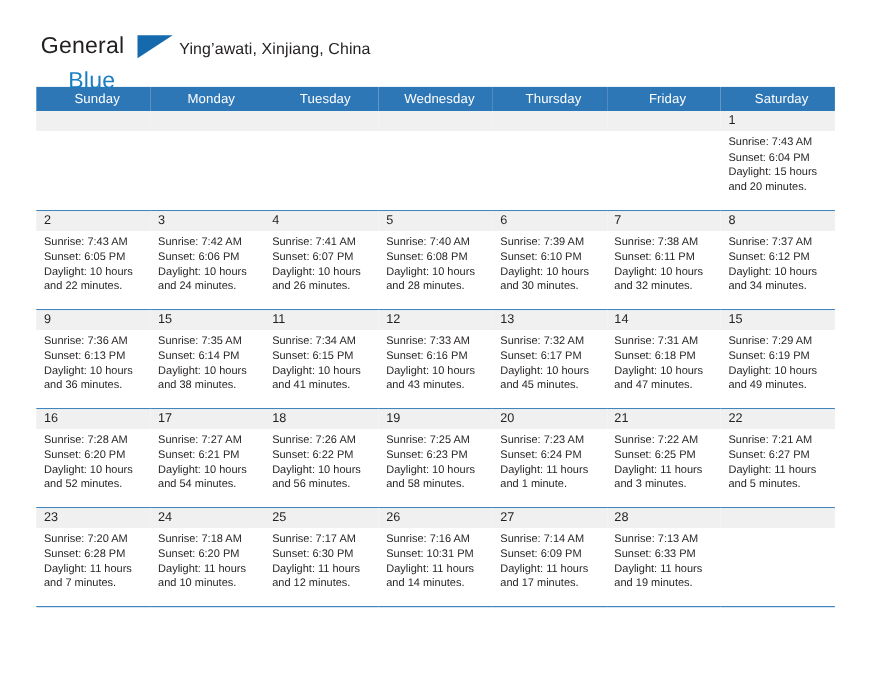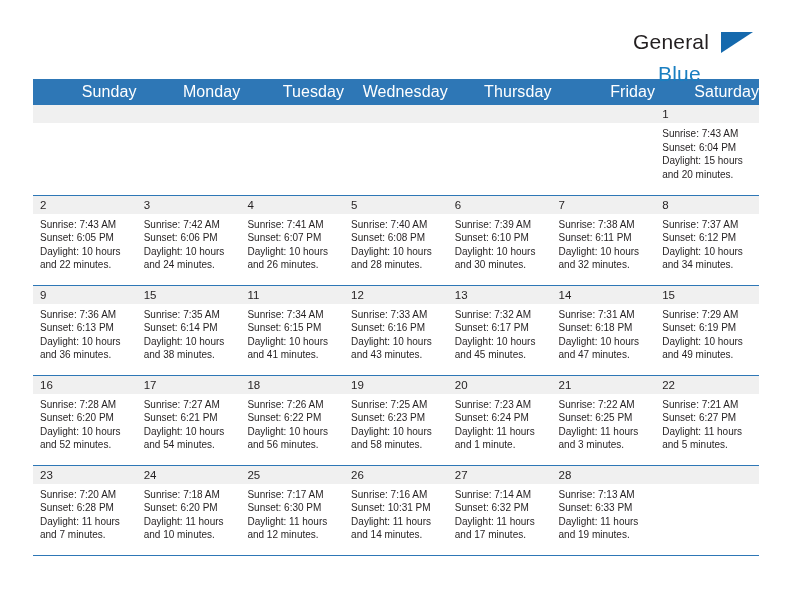--- a/index.html
+++ b/index.html
@@ -19,21 +19,21 @@
     width: 792px;
     height: 612px;
     box-sizing: border-box;
     padding: 0 33px;
   }
 
   
   .masthead {
     display: flex;
     align-items: flex-start;
-    justify-content: flex-end;
+    justify-content: flex-start;
     padding-top: 28px;
     height: 68px;
     box-sizing: border-box;
   }
   .brand {
     position: relative;
     width: 130px;
     height: 52px;
     flex: 0 0 auto;
   }
@@ -86,22 +86,22 @@
   .calendar {
     width: 726px;
     margin-top: 11px;
     border-collapse: collapse;
     table-layout: fixed;
   }
   .calendar th {
     background: #2e77b6;
     color: #ffffff;
     font-weight: normal;
-    font-size: 16px;
-    text-align: right;
+    font-size: 12px;
+    text-align: center;
     padding: 4px 0 4px 7px;
     height: 19px;
     box-sizing: border-box;
     letter-spacing: .1px;
   }
   .calendar td {
     vertical-align: top;
     padding: 0;
     border-bottom: 1.6px solid #2e77b6;
     height: 90px;
@@ -147,20 +147,21 @@
 
   <div class="masthead">
 
     <div class="brand">
       <span class="brand-general">General</span>
       <span class="brand-flag"></span>
       <span class="brand-blue">Blue</span>
     </div>
 
     <div class="title-block">
+      <div class="location">Ying’awati, Xinjiang, China</div>
     </div>
 
   </div>
 
   <table class="calendar">
     <thead>
       <tr>
         <th>Sunday</th>
         <th>Monday</th>
         <th>Tuesday</th>
@@ -468,21 +469,21 @@
                 <div>Sunset: 10:31 PM</div>
                 <div class="daylight">Daylight: 11 hours and 14 minutes.</div>
               </div>
             </div>
           </td>
           <td>
             <div class="cell">
               <div class="daynum">27</div>
               <div class="details">
                 <div>Sunrise: 7:14 AM</div>
-                <div>Sunset: 6:32 PM</div>
+                <div>Sunset: 6:09 PM</div>
                 <div class="daylight">Daylight: 11 hours and 17 minutes.</div>
               </div>
             </div>
           </td>
           <td>
             <div class="cell">
               <div class="daynum">28</div>
               <div class="details">
                 <div>Sunrise: 7:13 AM</div>
                 <div>Sunset: 6:33 PM</div>

